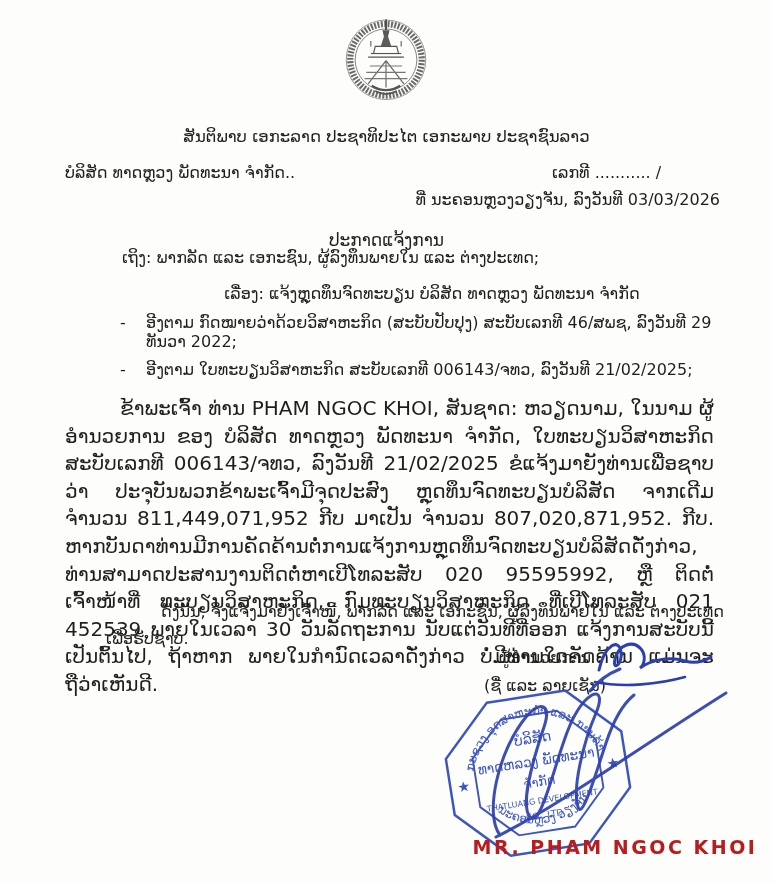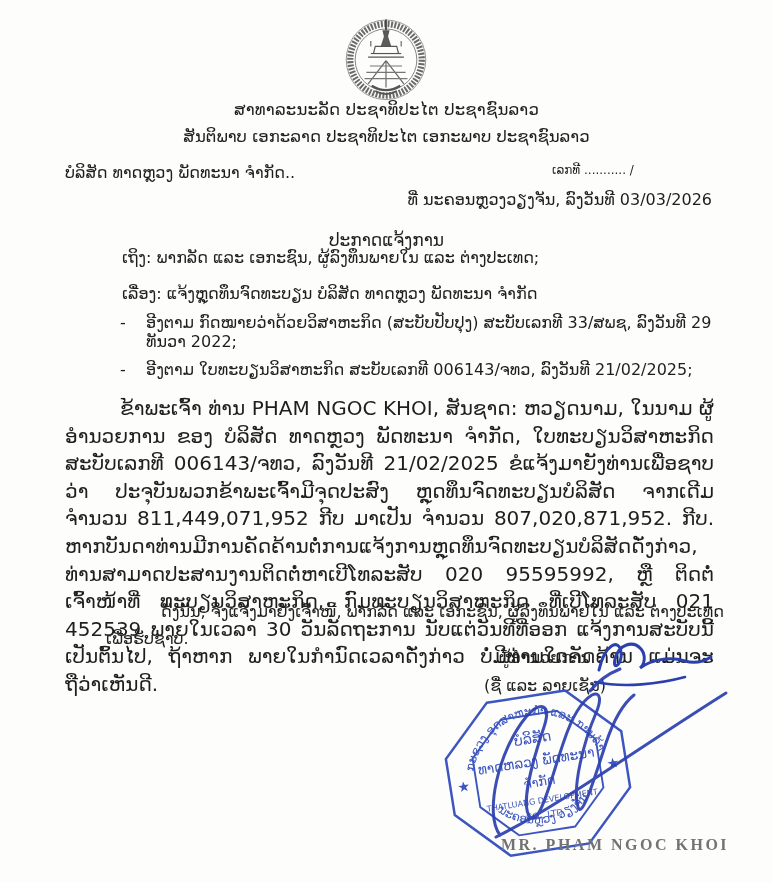--- a/index.html
+++ b/index.html
@@ -14,44 +14,44 @@
   }
   .center{text-align:center;}
   .abs{position:absolute;}
 
   .emblem{left:341px;top:16px;width:90px;height:84px;}
 
   .hdr1{left:0;top:100px;width:773px;font-size:16.5px;letter-spacing:.2px;}
   .hdr2{left:0;top:127px;width:773px;font-size:16.5px;}
 
   .company-line{left:65px;top:163px;width:420px;font-size:16px;}
-  .ref-line{left:552px;top:163px;width:200px;font-size:12px;}
-  .place-line{left:0;top:190px;width:712px;text-align:right;font-size:16px;}
+  .ref-line{left:552px;top:163px;width:200px;font-size:16px;}
+  .place-line{left:0;top:190px;width:712px;text-align:right;font-size:16px;padding-left:8px;}
 
   .doc-title{left:0;top:230px;width:773px;font-size:17px;}
   .to-line{left:122px;top:248px;width:600px;font-size:16px;}
-  .subject-line{left:122px;top:284px;width:620px;font-size:16px;}
+  .subject-line{left:122px;top:284px;width:620px;font-size:16px;text-align:center;}
 
   .refs{left:120px;top:313px;width:600px;font-size:16px;}
   .ref-item{display:flex;margin-bottom:9px;line-height:19px;}
   .ref-dash{width:26px;flex:0 0 26px;}
 
   .para1{left:65px;top:395px;width:649px;font-size:20px;line-height:27.6px;
          text-align:justify;text-indent:55px;}
   .para2{left:65px;top:598px;width:649px;font-size:16px;line-height:27px;
          text-indent:55px;margin-left:41px;}
 
   .sig-role{left:440px;top:648px;width:210px;text-align:center;font-size:16px;}
   .sig-note{left:440px;top:676px;width:210px;text-align:center;font-size:16px;}
 
   .sig-initial{left:585px;top:630px;width:140px;height:70px;}
   .stamp-box{left:432px;top:690px;width:212px;height:170px;}
   .sig-main{left:440px;top:655px;width:320px;height:200px;}
-  .sig-name{left:470px;top:836px;width:290px;font-size:16px;font-weight:bold;
-            letter-spacing:2.5px;color:#737373;text-align:center;font-family:Liberation Serif, serif;}
+  .sig-name{left:470px;top:836px;width:290px;font-size:19px;font-weight:bold;
+            letter-spacing:2.5px;color:#b91c1c;text-align:center;}
 
   svg text{font-family:"DejaVu Sans",sans-serif;}
 </style>
 </head>
 <body>
 
 <div class="page">
 
   <div class="abs emblem">
     <svg viewBox="0 0 100 94" width="90" height="84">
@@ -73,35 +73,34 @@
 
         <path d="M50,50 L30,76 M50,50 L70,76 M50,50 L50,80" stroke="#666"></path>
         <path d="M32,56 L68,56 M28,63 L72,63 M26,70 L74,70" stroke="#777"></path>
 
         <path d="M34,78 Q50,88 66,78" stroke="#555" stroke-width="2.5"></path>
         <path d="M38,84 Q50,91 62,84" stroke="#555" stroke-width="2"></path>
       </g>
     </svg>
   </div>
 
-  <div class="abs hdr1 center">ສາທາລະນະລັດ ປະຊາທິປະໄຕ ປະຊາຊົນລາວ</div>
   <div class="abs hdr2 center">ສັນຕິພາບ ເອກະລາດ ປະຊາທິປະໄຕ ເອກະພາບ ປະຊາຊົນລາວ</div>
 
   <div class="abs company-line">ບໍລິສັດ ທາດຫຼວງ ພັດທະນາ ຈຳກັດ..</div>
   <div class="abs ref-line">ເລກທີ ........... /</div>
   <div class="abs place-line">ທີ່ ນະຄອນຫຼວງວຽງຈັນ, ລົງວັນທີ 03/03/2026</div>
 
   <div class="abs doc-title center">ປະກາດແຈ້ງການ</div>
   <div class="abs to-line">ເຖິງ: ພາກລັດ ແລະ ເອກະຊົນ, ຜູ້ລົງທຶນພາຍໃນ ແລະ ຕ່າງປະເທດ;</div>
   <div class="abs subject-line">ເລື່ອງ: ແຈ້ງຫຼຸດທຶນຈົດທະບຽນ ບໍລິສັດ ທາດຫຼວງ ພັດທະນາ ຈຳກັດ</div>
 
   <div class="abs refs">
     <div class="ref-item">
       <span class="ref-dash">-</span>
-      <span>ອີງຕາມ ກົດໝາຍວ່າດ້ວຍວິສາຫະກິດ (ສະບັບປັບປຸງ) ສະບັບເລກທີ 33/ສພຊ, ລົງວັນທີ 29 ທັນວາ 2022;</span>
+      <span>ອີງຕາມ ກົດໝາຍວ່າດ້ວຍວິສາຫະກິດ (ສະບັບປັບປຸງ) ສະບັບເລກທີ 46/ສພຊ, ລົງວັນທີ 29 ທັນວາ 2022;</span>
     </div>
     <div class="ref-item">
       <span class="ref-dash">-</span>
       <span>ອີງຕາມ ໃບທະບຽນວິສາຫະກິດ ສະບັບເລກທີ 006143/ຈທວ, ລົງວັນທີ 21/02/2025;</span>
     </div>
     <div class="ref-item">
       <span class="ref-dash">-</span>
     </div>
   </div>
 

